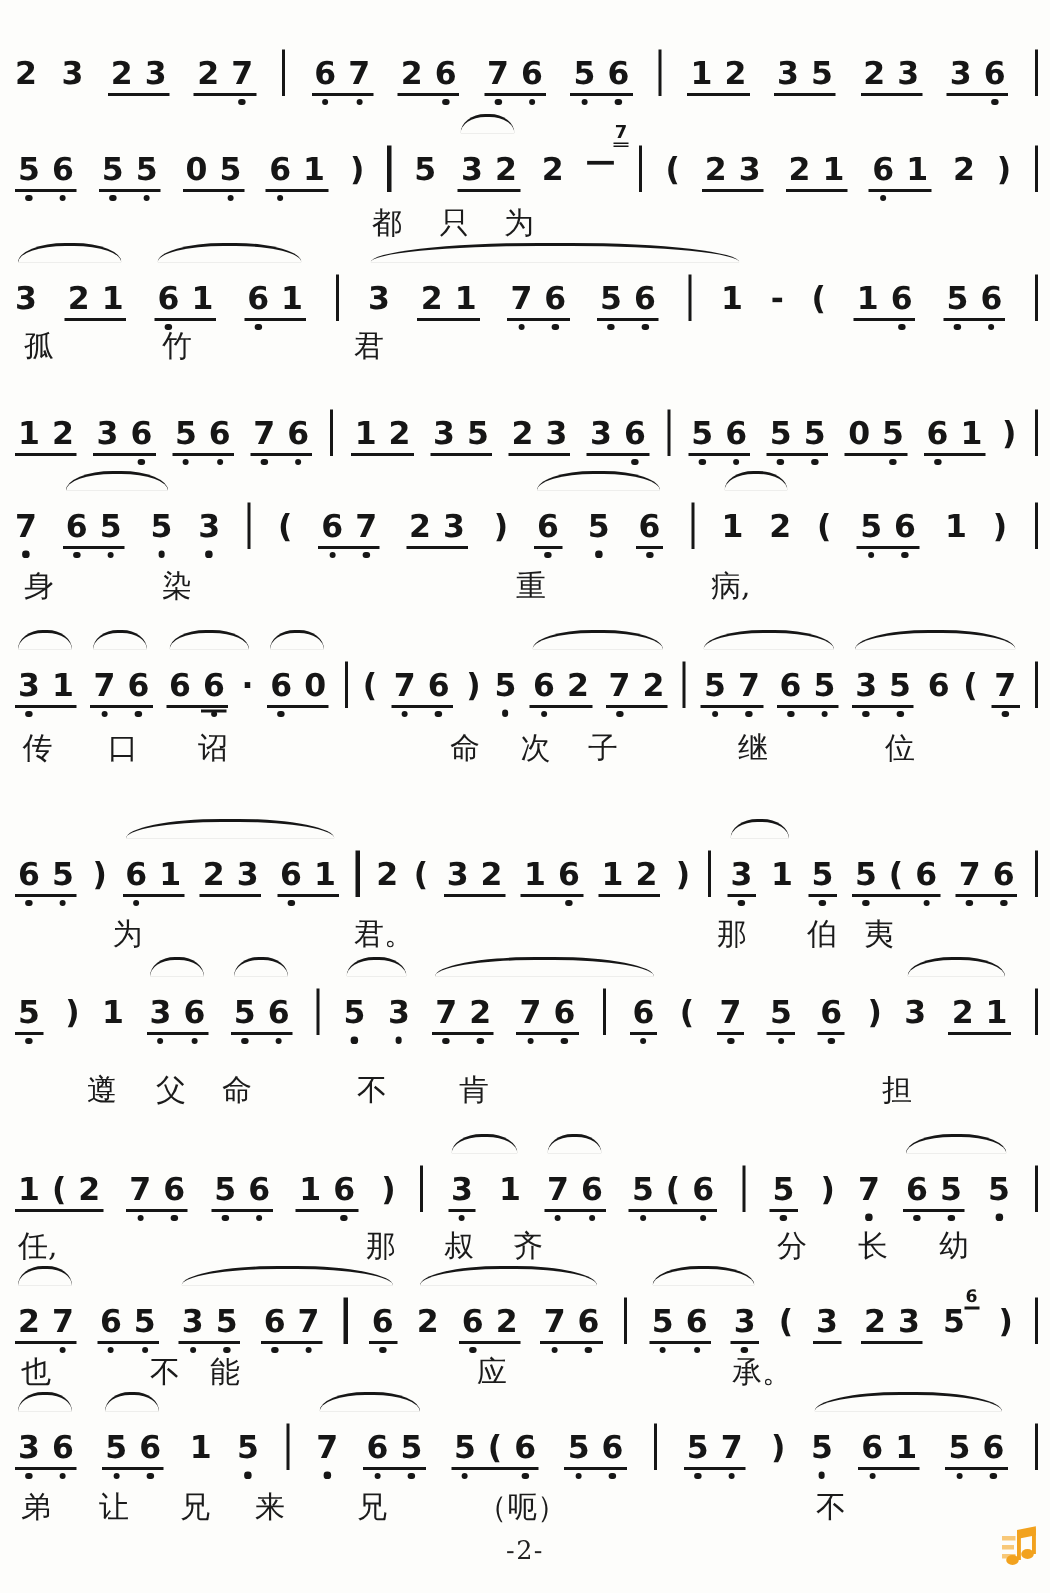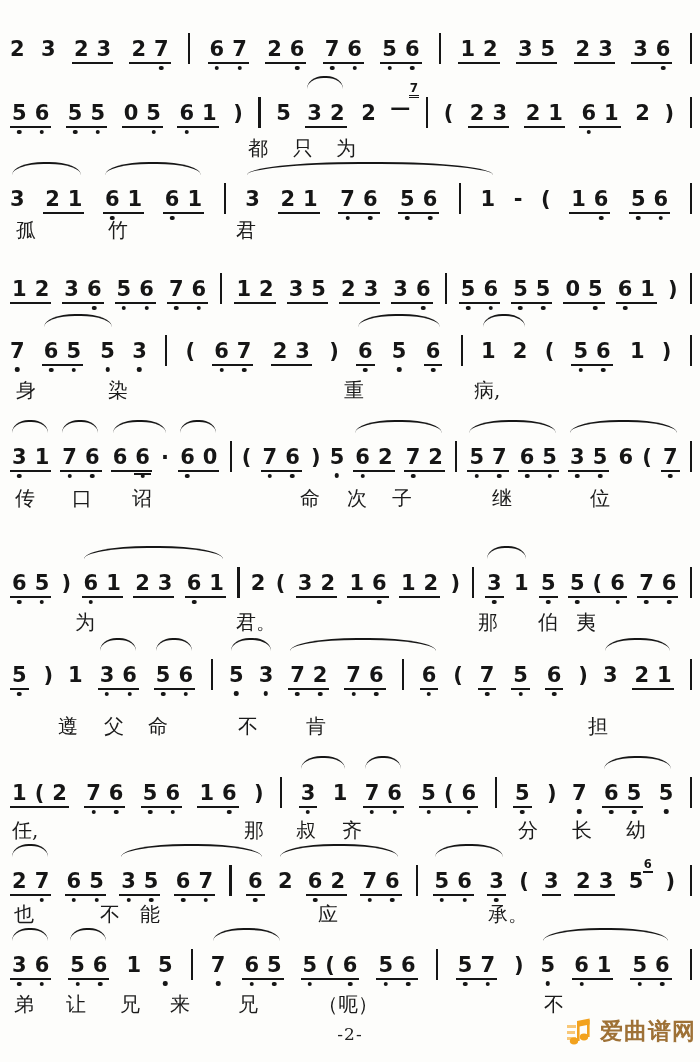--- a/index.html
+++ b/index.html
@@ -734,15 +734,14 @@
         <rect x="2" y="8" width="9" height="3" fill="#f8c878"></rect>
         <rect x="2" y="14" width="8" height="3" fill="#f8c878"></rect>
         <rect x="2" y="20" width="9" height="3" fill="#f8c878"></rect>
         <ellipse cx="9" cy="24" rx="4.2" ry="3.4" fill="#f2a21e"></ellipse>
         <rect x="12" y="6" width="2.6" height="18" fill="#f2a21e"></rect>
         <ellipse cx="19" cy="20" rx="4.2" ry="3.4" fill="#f2a21e"></ellipse>
         <rect x="22" y="3" width="2.6" height="17" fill="#f2a21e"></rect>
         <polygon points="12,4 24.6,1.5 24.6,7.5 12,10" fill="#f2a21e"></polygon>
       </svg>
     </span>
-    <span class="wm-text" style="color: rgb(158, 113, 54);">爱曲谱网</span>
   </div>
 </div>
 
 </body></html>

